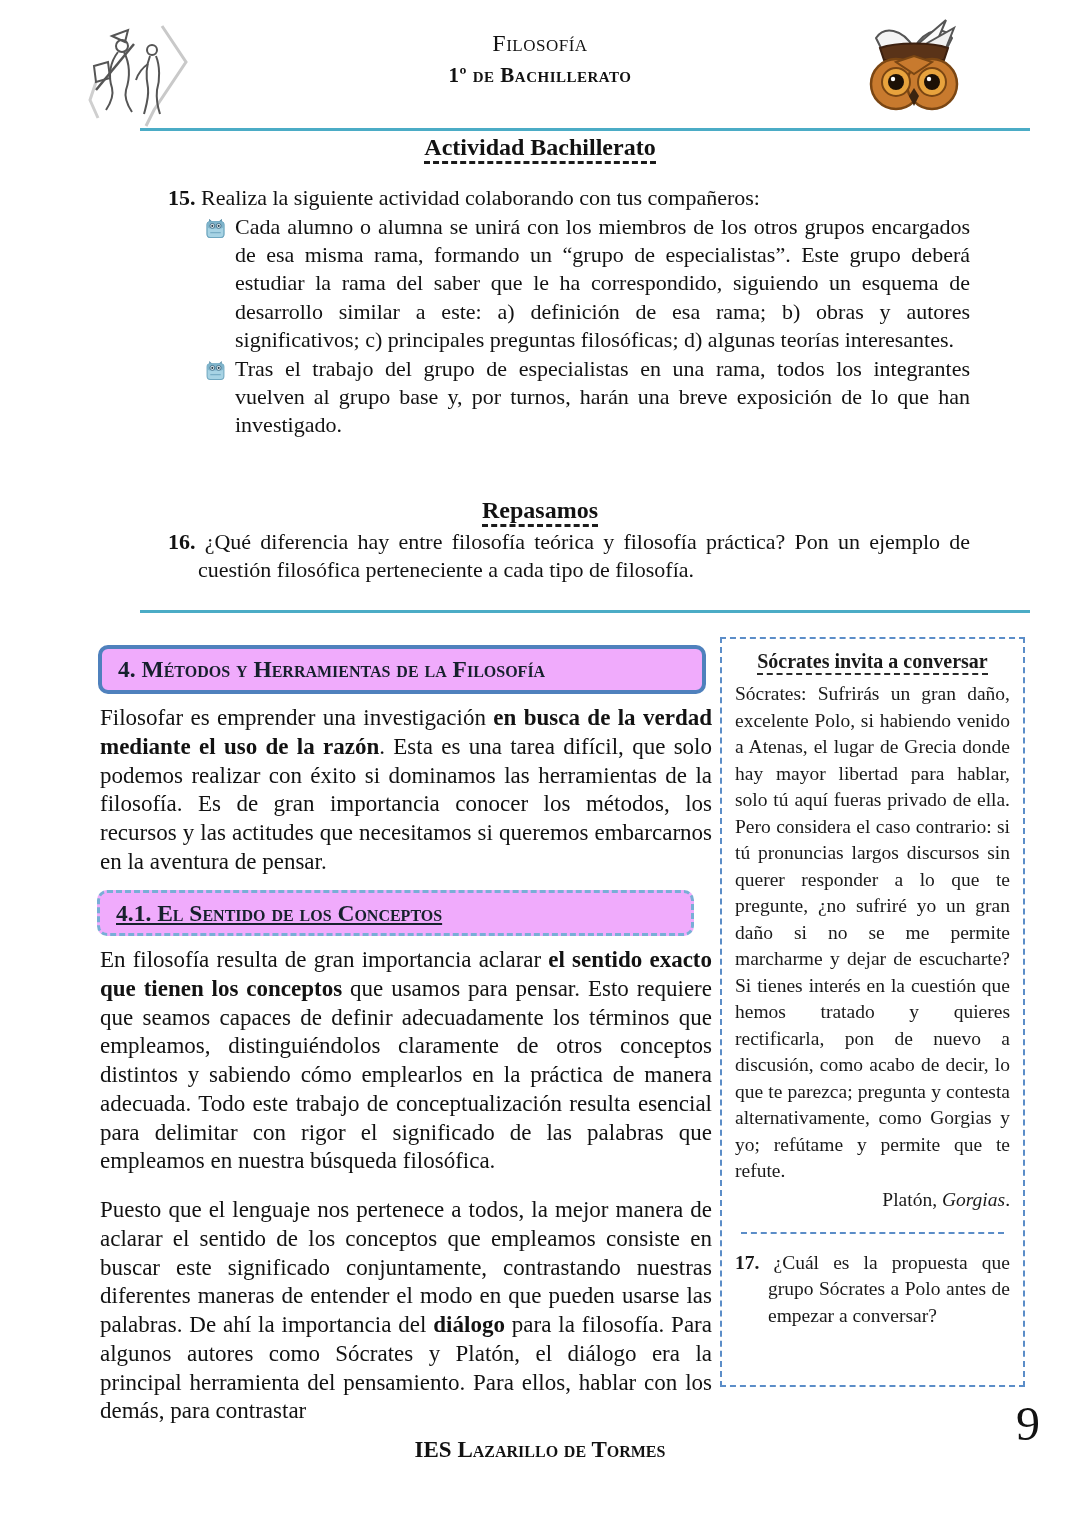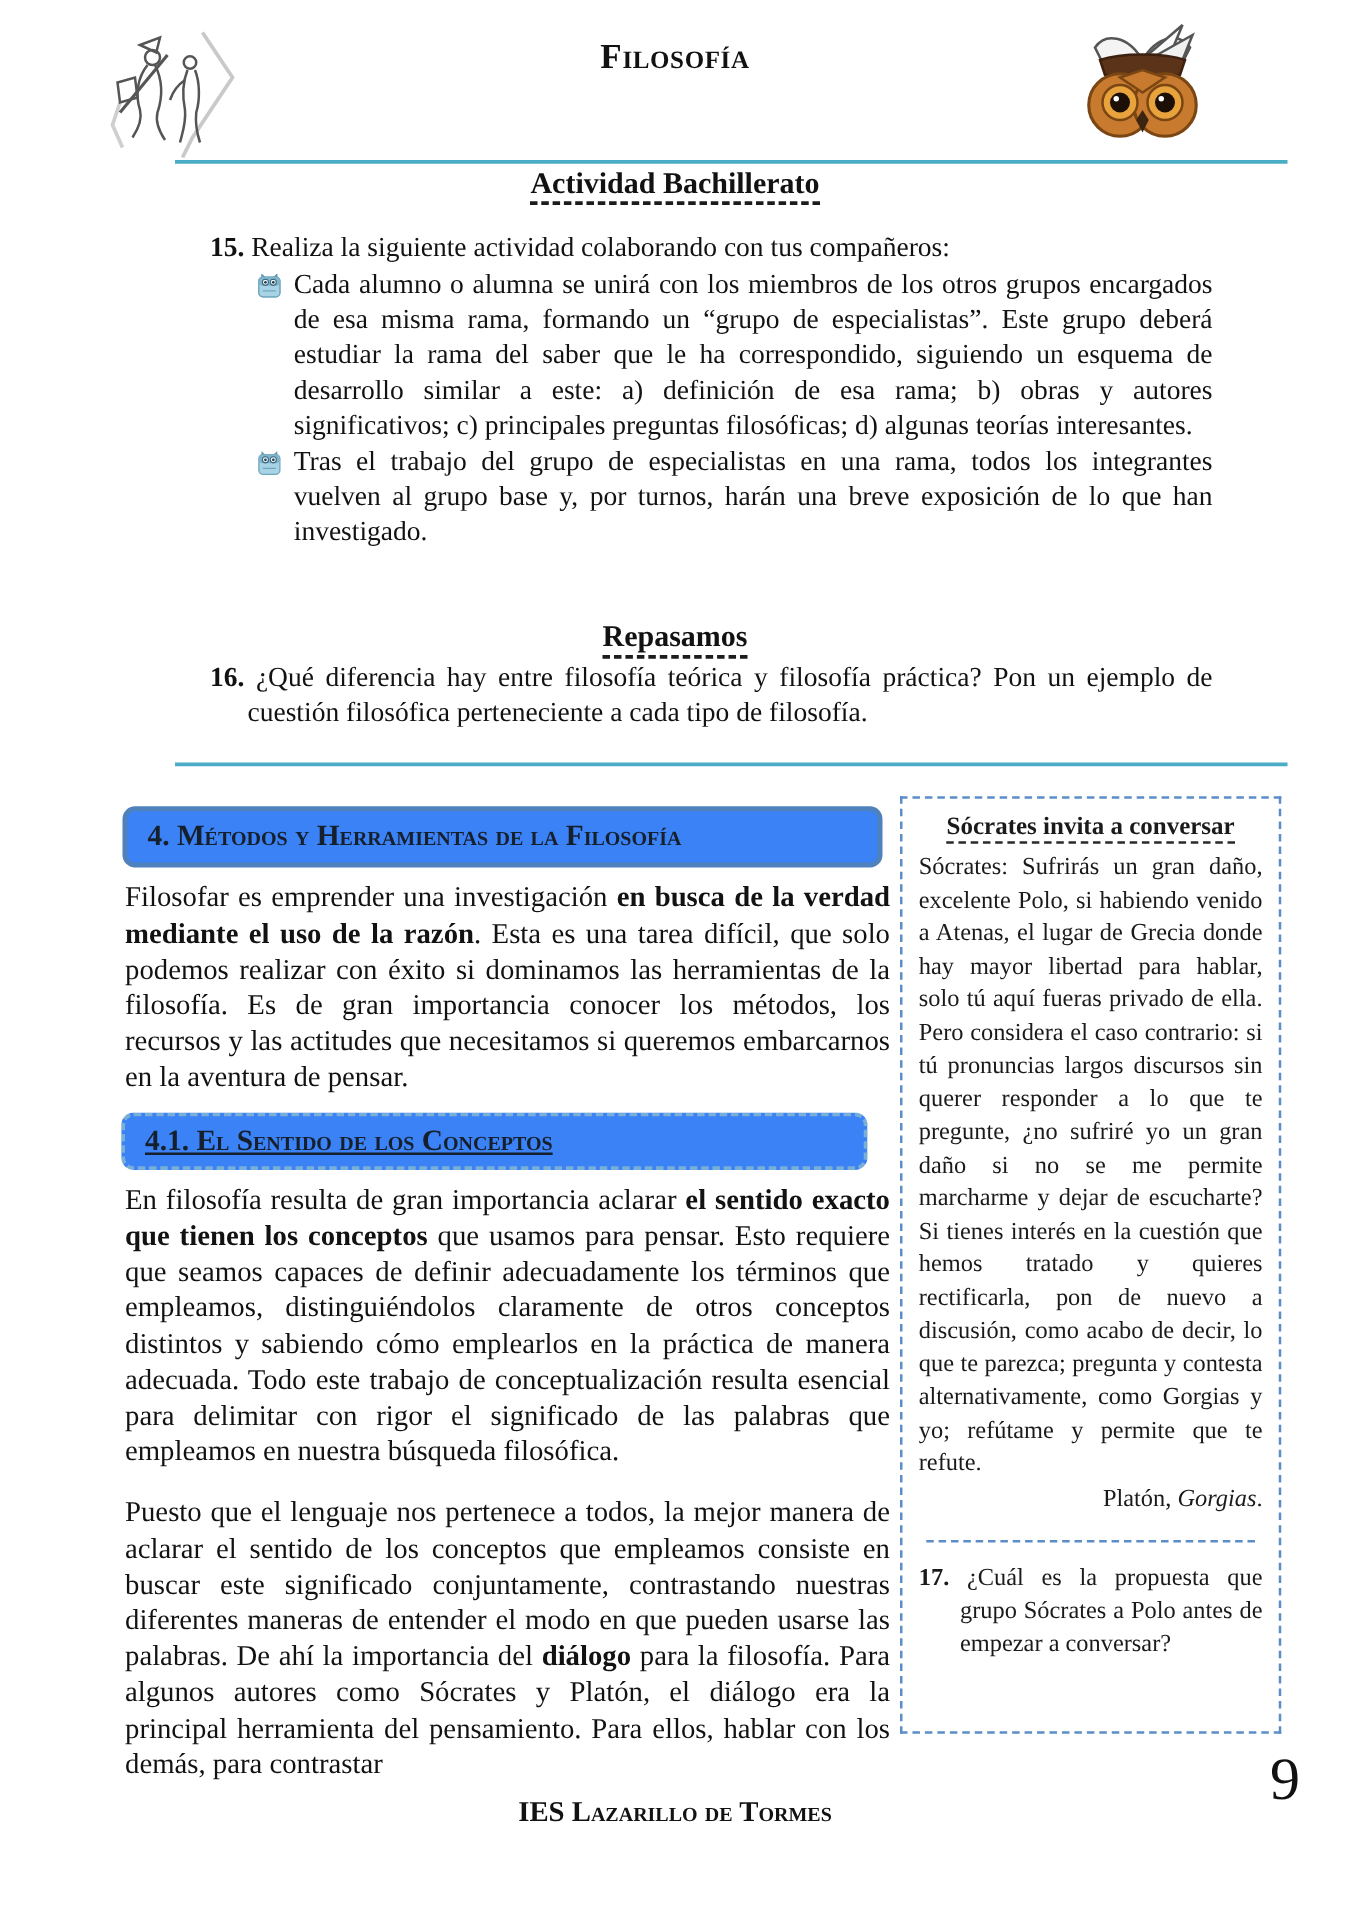--- a/index.html
+++ b/index.html
@@ -6,21 +6,21 @@
   .page {
     position:relative; width:1080px; height:1527px; background:#ffffff;
     font-family:"Liberation Serif", serif; color:#121212; overflow:hidden;
   }
   .sc { font-variant: small-caps; }
 
   
   .logo-left  { position:absolute; left:84px;  top:22px; width:120px; height:110px; }
   .logo-right { position:absolute; left:862px; top:18px; width:104px; height:104px; }
   .header-title { position:absolute; left:0; right:0; top:30px; text-align:center; }
-  .header-title .t1 { font-size:28px; font-weight:bold; letter-spacing:.5px; }
+  .header-title .t1 { font-size:24px; font-weight:normal; letter-spacing:.5px; }
   .header-title .t2 { font-size:21px; font-weight:bold; margin-top:6px; letter-spacing:.5px; }
   .rule { position:absolute; left:140px; width:890px; height:3px; background:#4bacc6; }
   .rule-top { top:128px; }
   .rule-mid { top:610px; }
 
   
   .center-head { position:absolute; left:0; right:0; text-align:center; font-size:24px; font-weight:bold; }
   .center-head span { border-bottom:3px dashed #1c1c1c; padding-bottom:1px; }
 
   
@@ -28,21 +28,21 @@
   .hang { padding-left:30px; text-indent:-30px; }
   .num { font-weight:bold; }
   .just { text-align:justify; }
 
   .bullet-item { position:relative; padding-left:67px; text-align:justify; margin-top:1px; }
   .owl-bullet { position:absolute; left:37px; top:5px; width:21px; height:21px; }
 
   
   .secbox {
     position:absolute; box-sizing:border-box; border-radius:10px;
-    background:#3b82f6; display:flex; align-items:center;
+    background:#f0abfc; display:flex; align-items:center;
     font-weight:bold; font-size:23.5px; color:#16202c; padding-left:16px;
   }
   .secbox.solid  { border:4px solid #4f81bd; }
   .secbox.dashed { border:3px dashed #79aed6;text-decoration:underline; }
 
   .para { position:absolute; left:100px; width:612px; font-size:23px; line-height:1.25; text-align:justify; }
 
   
   .sidebar {
     position:absolute; left:720px; top:637px; width:305px; height:750px;
@@ -79,20 +79,21 @@
       <path d="M10 44 L24 40 L26 56 L12 60 Z" stroke="#555" stroke-width="2"></path>
       <circle cx="68" cy="28" r="5" stroke="#555" stroke-width="2"></circle>
       <path d="M66 34 C62 44, 62 56, 64 66 C65 76, 62 84, 60 92" stroke="#555" stroke-width="2"></path>
       <path d="M72 34 C76 44, 76 58, 73 68 C72 78, 74 86, 76 92" stroke="#555" stroke-width="2"></path>
       <path d="M64 42 C58 46, 54 52, 52 58" stroke="#555" stroke-width="2"></path>
     </svg>
   </div>
 
   <div class="header-title">
     <div class="t1 sc">Filosofía</div>
+    <div class="t2 sc">1º de Bachillerato</div>
   </div>
 
   <div class="logo-right">
     <svg viewBox="0 0 104 104">
       <path d="M52 30 C40 10, 22 8, 14 20 L20 32 L52 34 Z" fill="#f4f4f4" stroke="#555" stroke-width="2"></path>
       <path d="M52 30 C64 10, 82 8, 90 20 L84 32 L52 34 Z" fill="#f4f4f4" stroke="#555" stroke-width="2"></path>
       <path d="M56 26 L84 2 L74 26 Z" fill="#fafafa" stroke="#555" stroke-width="2"></path>
       <path d="M60 28 L92 10 L84 30 Z" fill="#f0f0f0" stroke="#555" stroke-width="2"></path>
       <path d="M18 30 C34 24, 70 24, 86 30 L82 42 L22 42 Z" fill="#5a3318" stroke="#3c2010" stroke-width="2"></path>
       <circle cx="34" cy="66" r="25" fill="#c87a2e" stroke="#7a4613" stroke-width="2.5"></circle>

